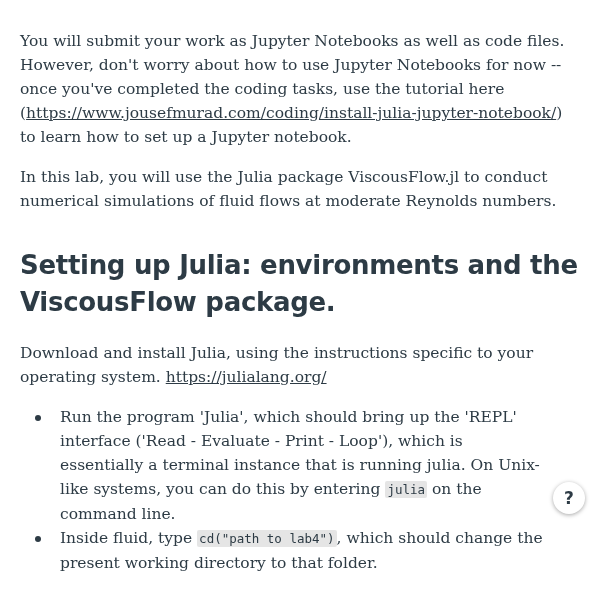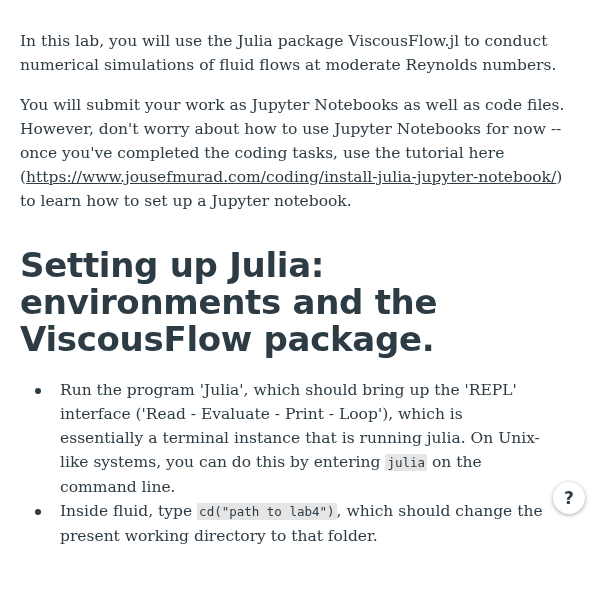--- a/index.html
+++ b/index.html
@@ -26,21 +26,21 @@
     p {
       margin: 0 0 16px 0;
     }
     a {
       color: #2d3b45;
       text-decoration: underline;
     }
     h2 {
       font-family: "DejaVu Sans", "Liberation Sans", sans-serif;
       font-weight: bold;
-      font-size: 34px;
+      font-size: 26px;
       line-height: 37px;
       margin: 34px 0 20px 0;
       color: #2d3b45;
       letter-spacing: -0.3px;
     }
     ul {
       margin: 0;
       padding: 0 0 0 40px;
       list-style: none;
     }
@@ -81,25 +81,26 @@
       font-weight: bold;
       font-size: 17px;
       color: #2d3b45;
       cursor: pointer;
     }
   </style>
 </head>
 <body>
 
 <div class="content">
+  <p><span>You will submit your work as Jupyter Notebooks as well as code files. However, don't worry about how to use Jupyter Notebooks for now -- once you've completed the coding tasks, use the tutorial here (</span><a>https://www.jousefmurad.com/coding/install-julia-jupyter-notebook/</a><span>) to learn how to set up a Jupyter notebook.</span></p>
   <p>In this lab, you will use the Julia package ViscousFlow.jl to conduct numerical simulations of fluid flows at moderate Reynolds numbers.</p>
-  <p><span>You will submit your work as Jupyter Notebooks as well as code files. However, don't worry about how to use Jupyter Notebooks for now -- once you've completed the coding tasks, use the tutorial here (</span><a>https://www.jousefmurad.com/coding/install-julia-jupyter-notebook/</a><span>) to learn how to set up a Jupyter notebook.</span></p>
 
   <h2>Setting up Julia: environments and the ViscousFlow package.</h2>
 
+  <p><span>Download and install Julia, using the instructions specific to your operating system. </span><a>https://julialang.org/</a></p>
 
   <ul>
     <li>
       <span class="bullet"></span>
       <span>Run the program 'Julia', which should bring up the 'REPL' interface ('Read - Evaluate - Print - Loop'), which is essentially a terminal instance that is running julia. On Unix-like systems, you can do this by entering </span><code>julia</code><span> on the command line.</span>
     </li>
     <li>
       <span class="bullet"></span>
       <span>Inside fluid, type </span><code>cd("path to lab4")</code><span>, which should change the present working directory  to that folder.</span>
     </li>

